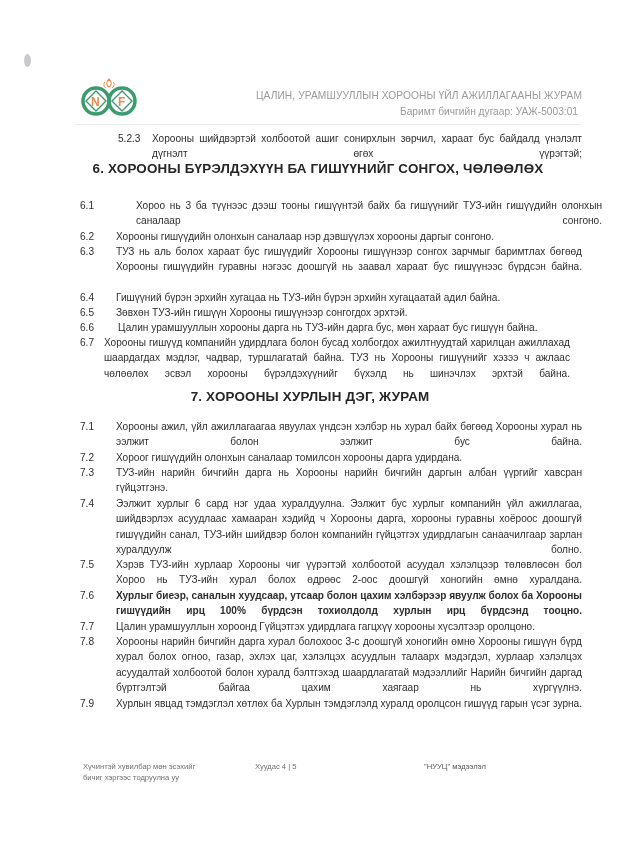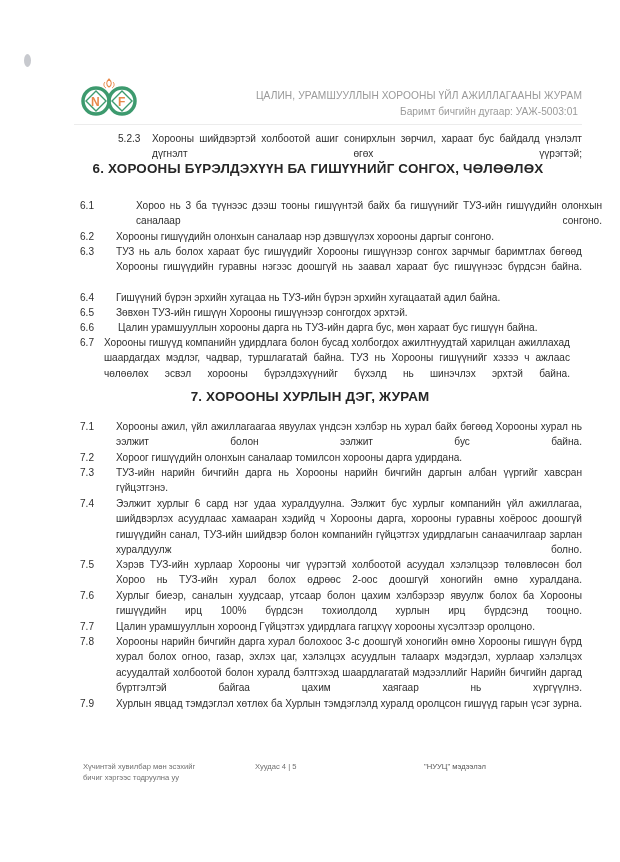--- a/index.html
+++ b/index.html
@@ -102,21 +102,21 @@
   <div class="item" style="left:80px; top:496px; width:502px;">
     <span class="num">7.4</span>
     <div class="txt" style="left:36px; width:466px;">Ээлжит хурлыг 6 сард нэг удаа хуралдуулна. Ээлжит бус хурлыг компанийн үйл ажиллагаа, шийдвэрлэх асуудлаас хамааран хэдийд ч Хорооны дарга, хорооны гуравны хоёроос доошгүй гишүүдийн санал, ТУЗ-ийн шийдвэр болон компанийн гүйцэтгэх удирдлагын санаачилгаар зарлан хуралдуулж болно.</div>
   </div>
   <div class="item" style="left:80px; top:557px; width:502px;">
     <span class="num">7.5</span>
     <div class="txt" style="left:36px; width:466px;">Хэрэв ТУЗ-ийн хурлаар Хорооны чиг үүрэгтэй холбоотой асуудал хэлэлцээр төлөвлөсөн бол Хороо нь ТУЗ-ийн хурал болох өдрөөс 2-оос доошгүй хоногийн өмнө хуралдана.</div>
   </div>
   <div class="item" style="left:80px; top:588px; width:502px;">
     <span class="num">7.6</span>
-    <div class="txt" style="left:36px; width:466px;">Хурлыг биеэр, саналын хуудсаар, утсаар болон цахим хэлбэрээр явуулж болох ба Хорооны гишүүдийн ирц 100% бүрдсэн тохиолдолд хурлын ирц бүрдсэнд тооцно.</div>
+    <div class="txt" style="left:36px; width:466px;font-weight:bold;">Хурлыг биеэр, саналын хуудсаар, утсаар болон цахим хэлбэрээр явуулж болох ба Хорооны гишүүдийн ирц 100% бүрдсэн тохиолдолд хурлын ирц бүрдсэнд тооцно.</div>
   </div>
   <div class="item last" style="left:80px; top:619px; width:502px;">
     <span class="num">7.7</span>
     <div class="txt" style="left:36px; width:466px;">Цалин урамшууллын хороонд Гүйцэтгэх удирдлага гагцхүү хорооны хүсэлтээр оролцоно.</div>
   </div>
   <div class="item" style="left:80px; top:634px; width:502px;">
     <span class="num">7.8</span>
     <div class="txt" style="left:36px; width:466px;">Хорооны нарийн бичгийн дарга хурал болохоос 3-с доошгүй хоногийн өмнө Хорооны гишүүн бүрд хурал болох огноо, газар, эхлэх цаг, хэлэлцэх асуудлын талаарх мэдэгдэл, хурлаар хэлэлцэх асуудалтай холбоотой болон хуралд бэлтгэхэд шаардлагатай мэдээллийг Нарийн бичгийн даргад бүртгэлтэй байгаа цахим хаягаар нь хүргүүлнэ.</div>
   </div>
   <div class="item" style="left:80px; top:696px; width:502px;">

